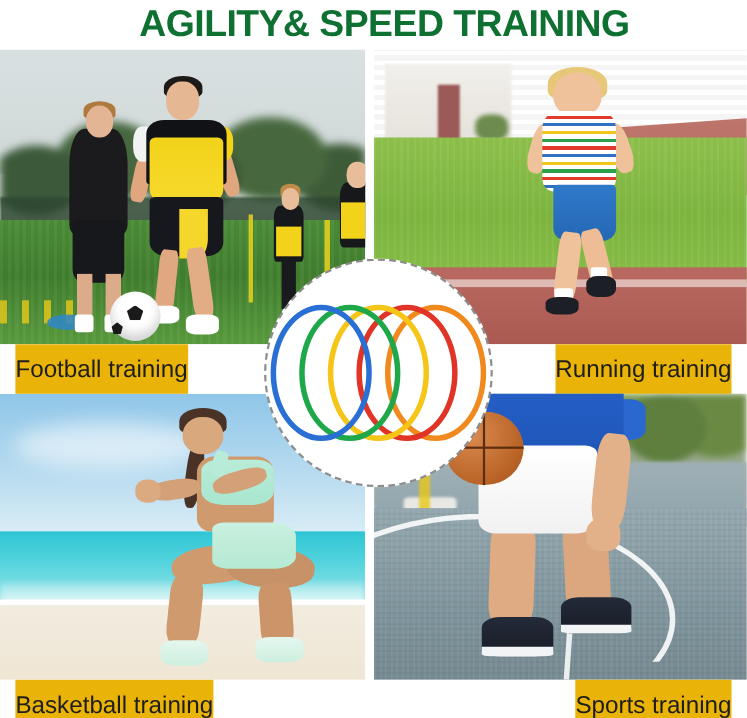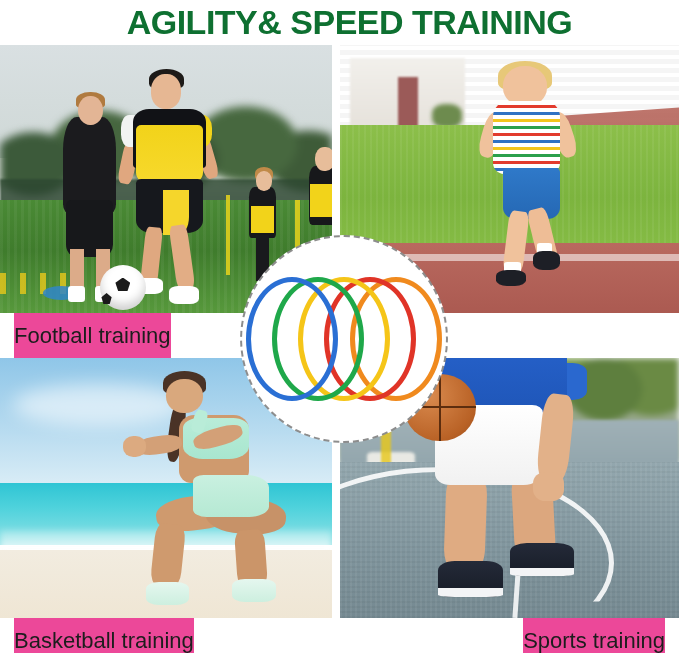--- a/index.html
+++ b/index.html
@@ -53,21 +53,21 @@
 
   
   .caption {
     position: absolute;
     height: 45px;
     display: flex;
     align-items: center;
     font-family: "Liberation Sans", sans-serif;
     font-size: 22px;
     color: #1d1d1d;
-    background: #ec4899;
+    background: #eab308;
     white-space: nowrap;
   }
   .cap-tl { left: 14px;  top: 313px; }
   .cap-tr { right: 14px; top: 313px; }
   .cap-bl { left: 14px;  top: 618px; }
   .cap-br { right: 14px; top: 618px; }
 
   
   .inset {
     position: absolute;
@@ -403,20 +403,21 @@
       <div class="rn-legL"></div>
       <div class="rn-legR"></div>
       <div class="rn-sockL"></div>
       <div class="rn-sockR"></div>
       <div class="rn-shoeL"></div>
       <div class="rn-shoeR"></div>
     </div>
   </div>
 
   <div class="caption cap-tl">Football training</div>
+  <div class="caption cap-tr">Running training</div>
 
   <div class="cell cell-bl">
     <div class="photo">
       <div class="bk-sky"></div>
       <div class="bk-cloud"></div>
       <div class="bk-sea"></div>
       <div class="bk-surf"></div>
       <div class="bk-sand"></div>
       <div class="bk-braid"></div>
       <div class="bk-thighL"></div>

